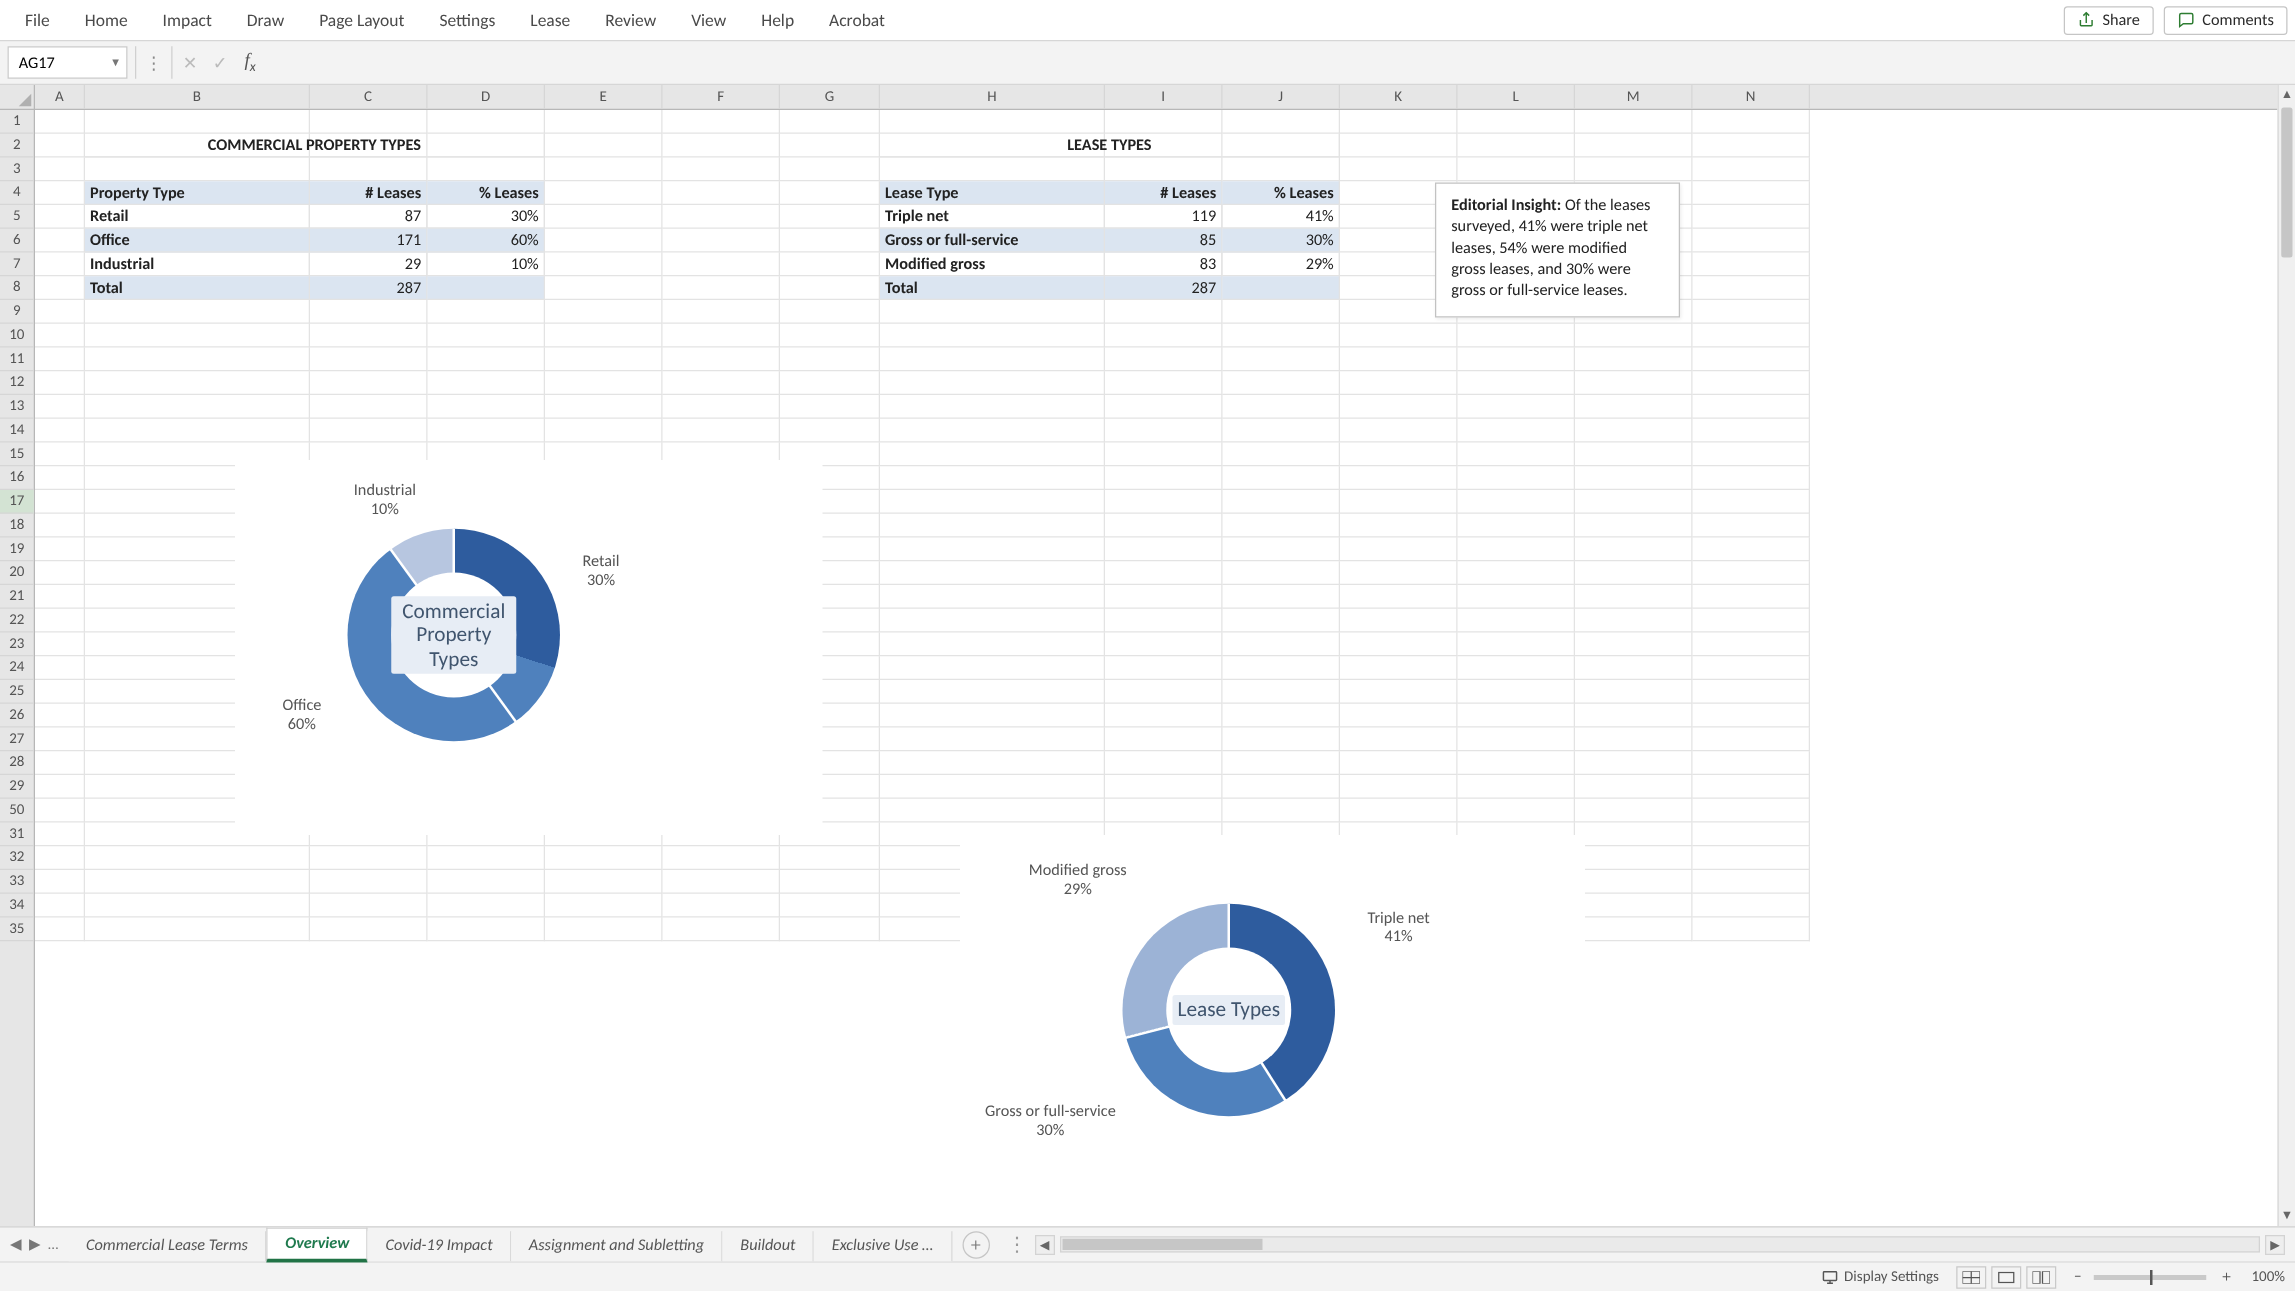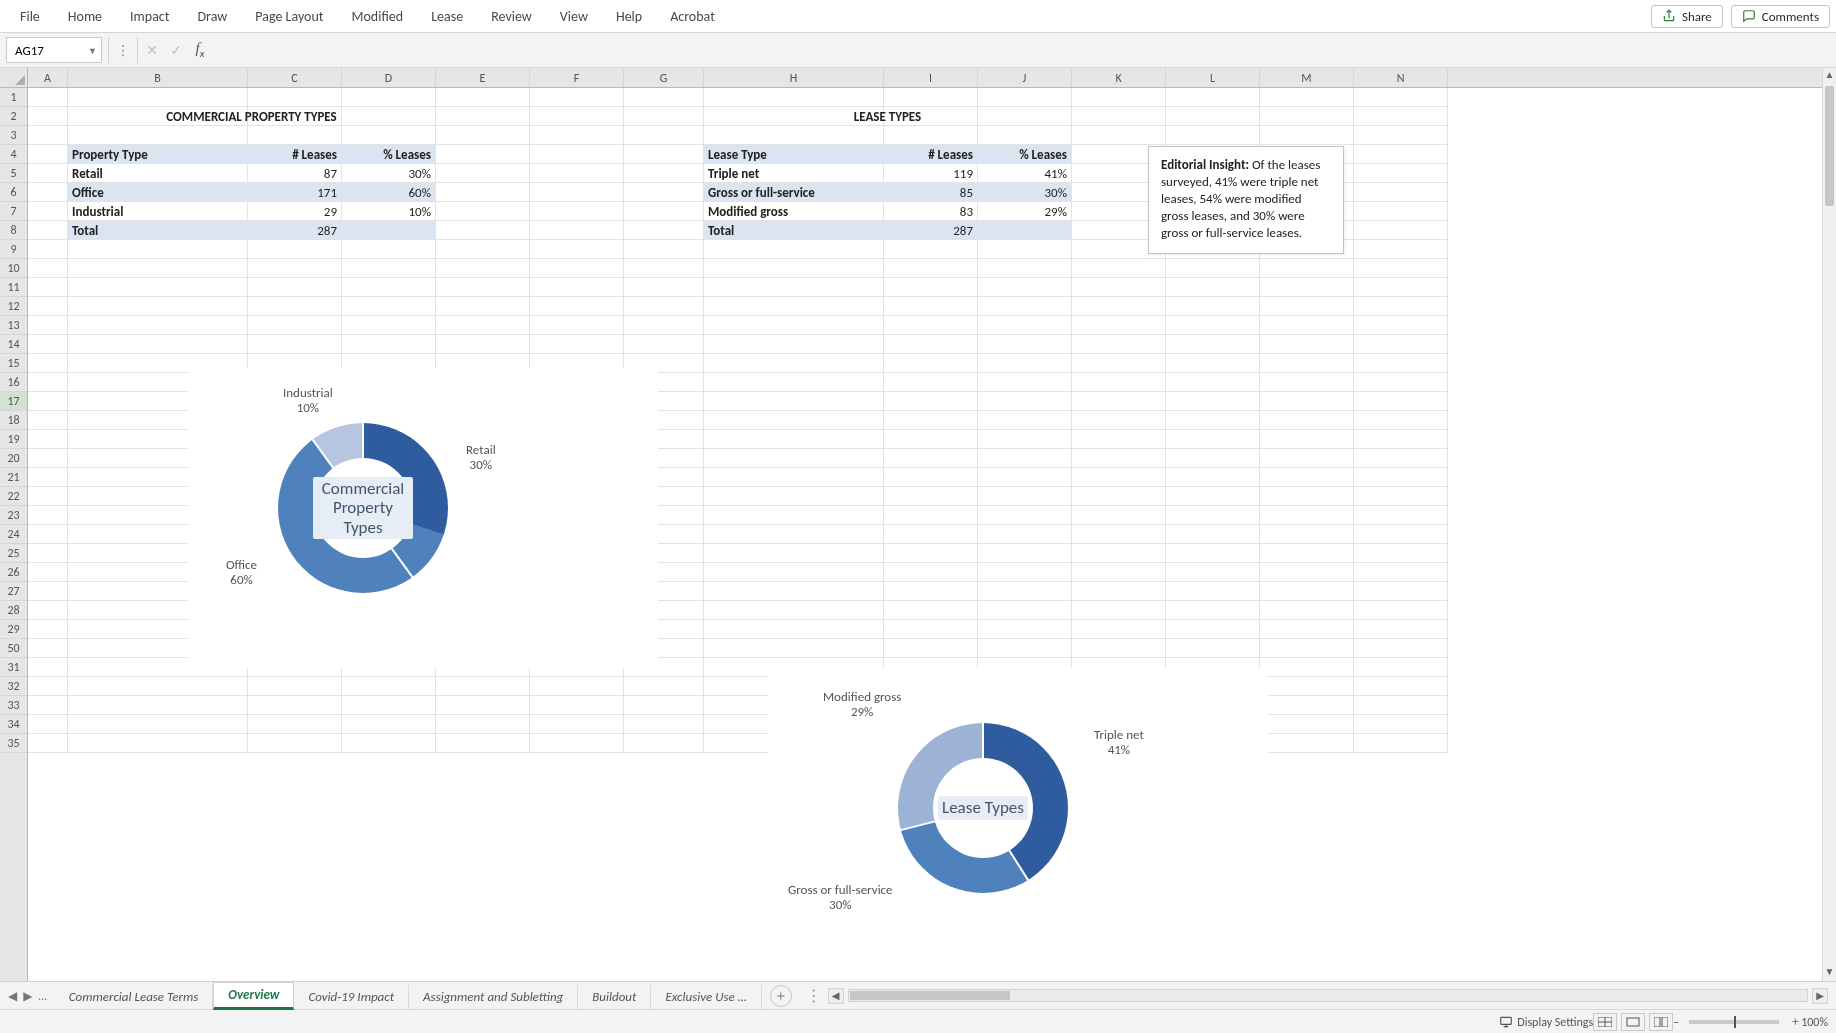--- a/index.html
+++ b/index.html
@@ -63,38 +63,38 @@
   .tab-list { display:flex; align-items:flex-end; height:100%;font-style:italic; }
   .tab { padding:4px 14px 5px 14px; font-size:13px; color:#555; border-right:1px solid #d9d9d9; background:#f3f3f3; position:relative; cursor:default;}
   .tab.active { background:#ffffff; color:#1f7a4e; font-weight:600; border-top:1px solid #d0d0d0; border-left:1px solid #d0d0d0; border-right:1px solid #d0d0d0; border-bottom:3px solid #217346; margin-bottom:-1px;}
   .tab-add { width:22px; height:22px; border:1px solid #c5c5c5; border-radius:50%; margin:0 8px; display:flex; align-items:center; justify-content:center; font-size:14px; color:#777; }
   .hscroll { flex:1; display:flex; align-items:center; padding-right:8px; gap:4px;}
   .hscroll .track { flex:1; height:13px; background:#eaeaea; position:relative; border:1px solid #d3d3d3;}
   .hscroll .track .thumb { position:absolute; left:1px; top:1px; bottom:1px; width:160px; background:#c6c6c6; }
   .hscroll .btn { width:16px; height:16px; display:flex; align-items:center; justify-content:center; font-size:10px; color:#666; border:1px solid #d3d3d3; background:#eee;}
 
   
-  .statusbar { height:24px; background:#f3f3f3; border-top:1px solid #d6d6d6; display:flex; align-items:center; justify-content:flex-end; padding:0 8px; font-size:12px; color:#555;}
+  .statusbar { height:24px; background:#f3f3f3; border-top:1px solid #d6d6d6; display:flex; align-items:center; justify-content:flex-end; padding:0 8px; gap:14px; font-size:12px; color:#555;}
   .statusbar .grp { display:flex; align-items:center; gap:4px;}
   .view-btn { width:24px; height:18px; border:1px solid #c9c9c9; display:flex; align-items:center; justify-content:center; }
   .zoom-track { width:90px; height:4px; background:#c9c9c9; position:relative; margin:0 6px;}
   .zoom-track .knob { position:absolute; left:50%; top:-4px; width:2px; height:12px; background:#555;}
 </style>
 </head>
 <body>
 
 <div class="menubar">
   <div style="display:flex;height:100%;">
 
   <div class="item">File</div>
       <div class="item">Home</div>
       <div class="item">Impact</div>
       <div class="item">Draw</div>
       <div class="item">Page Layout</div>
-      <div class="item">Modified</div>
+      <div class="item">Settings</div>
       <div class="item">Lease</div>
       <div class="item">Review</div>
       <div class="item">View</div>
       <div class="item">Help</div>
       <div class="item">Acrobat</div>
     </div>
   <div class="spacer"></div>
   <div class="right-btn">
     <svg class="icon-share" viewBox="0 0 24 24" fill="none" stroke="#2e7d32" stroke-width="2">
         <path d="M4 12v7a1 1 0 001 1h14a1 1 0 001-1v-7"></path>

